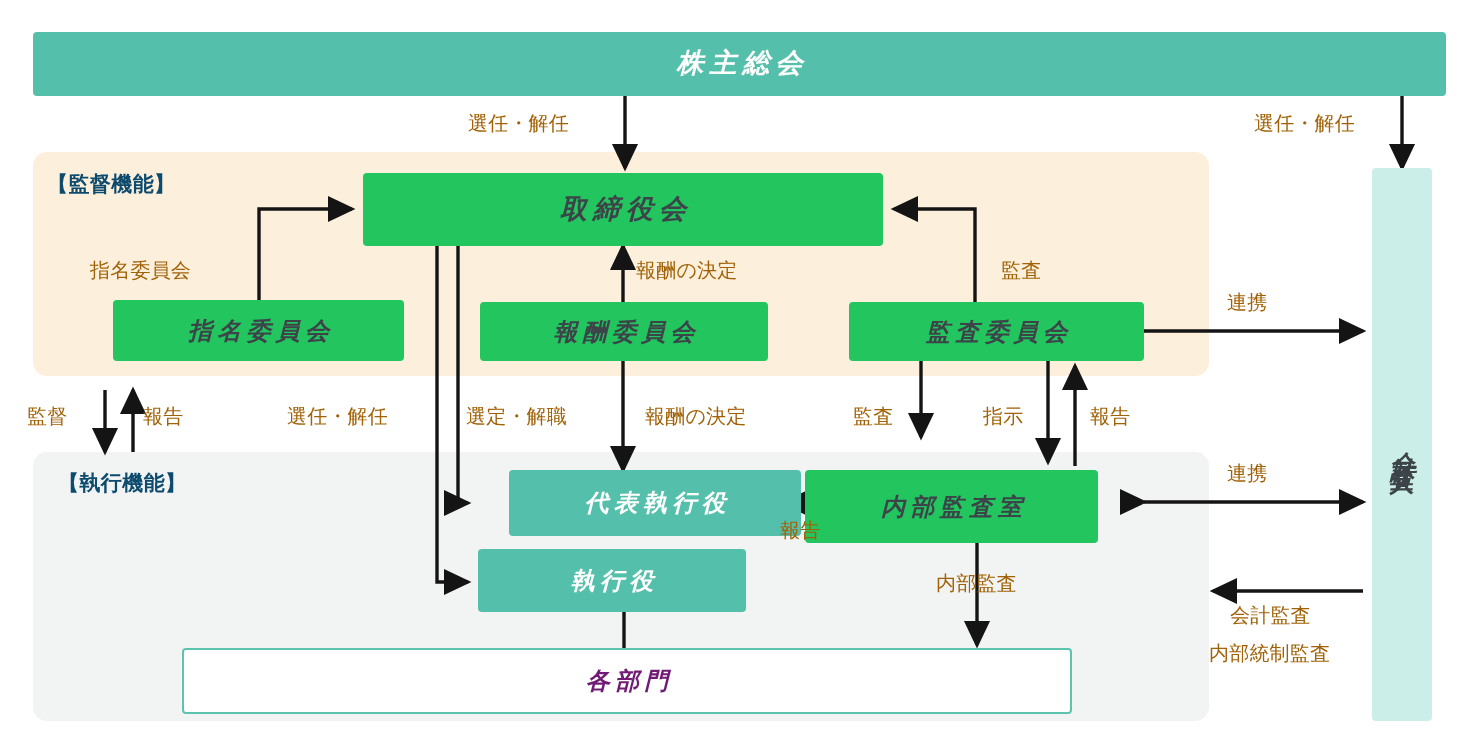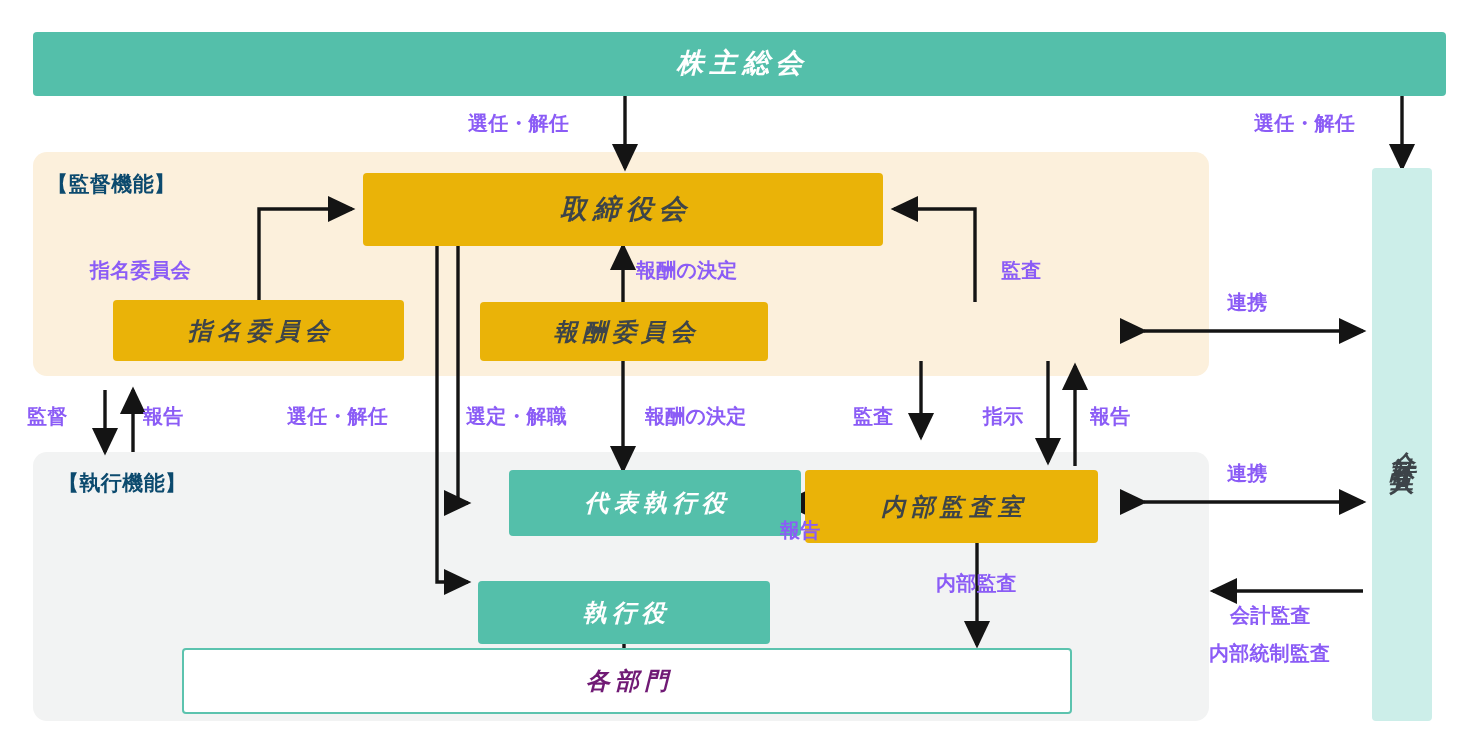--- a/index.html
+++ b/index.html
@@ -40,43 +40,43 @@
   }
   .node .node-label{
     font-weight:700;
     letter-spacing:0.22em;
     text-indent:0.22em;
     line-height:1.25;
     white-space:pre;
   }
   .node.teal{background:#54bfaa;}
   .node.teal .node-label{color:#ffffff;}
-  .node.cyan{background:#eab308;}
+  .node.cyan{background:#22c55e;}
   .node.cyan .node-label{color:#3d4449;}
   .node.outline{
     background:#ffffff;
     border:2px solid #5cc3ae;
   }
   .node.outline .node-label{color:#701a75;}
   .node.vertical{
     background:#cceee9;
     writing-mode:vertical-rl;
     text-orientation:upright;
   }
   .node.vertical .node-label{
     color:#3d4449;
     letter-spacing:0.20em;
     text-indent:0;
   }
   
   .edge-label{
     position:absolute;
     font-size:20px;
-    font-weight:700;
-    color:#8b5cf6;
+    font-weight:400;
+    color:#a16207;
     white-space:pre;
     line-height:1.25;
     letter-spacing:0.01em;
   }
   .edge-label.center{text-align:center;}
   
   #wires{
     position:absolute;
     left:0;top:0;
     width:1472px;height:753px;
@@ -151,26 +151,29 @@
   </div>
 
   <div class="node cyan" style="left:113px;top:300px;width:291px;height:61px;">
     <span class="node-label" style="font-size:24px;">指名委員会</span>
   </div>
 
   <div class="node cyan" style="left:480px;top:302px;width:288px;height:59px;">
     <span class="node-label" style="font-size:24px;">報酬委員会</span>
   </div>
 
+  <div class="node cyan" style="left:849px;top:302px;width:295px;height:59px;">
+    <span class="node-label" style="font-size:24px;">監査委員会</span>
+  </div>
 
   <div class="node teal" style="left:478px;top:470px;width:292px;height:66px;margin-left:31px;">
     <span class="node-label" style="font-size:24px;">代表執行役</span>
   </div>
 
-  <div class="node teal" style="left:478px;top:581px;width:292px;height:63px;">
+  <div class="node teal" style="left:478px;top:549px;width:268px;height:63px;">
     <span class="node-label" style="font-size:24px;">執行役</span>
   </div>
 
   <div class="node cyan" style="left:805px;top:470px;width:293px;height:73px;">
     <span class="node-label" style="font-size:24px;">内部監査室</span>
   </div>
 
   <div class="node outline" style="left:182px;top:648px;width:890px;height:66px;">
     <span class="node-label" style="font-size:24px;">各部門</span>
   </div>

